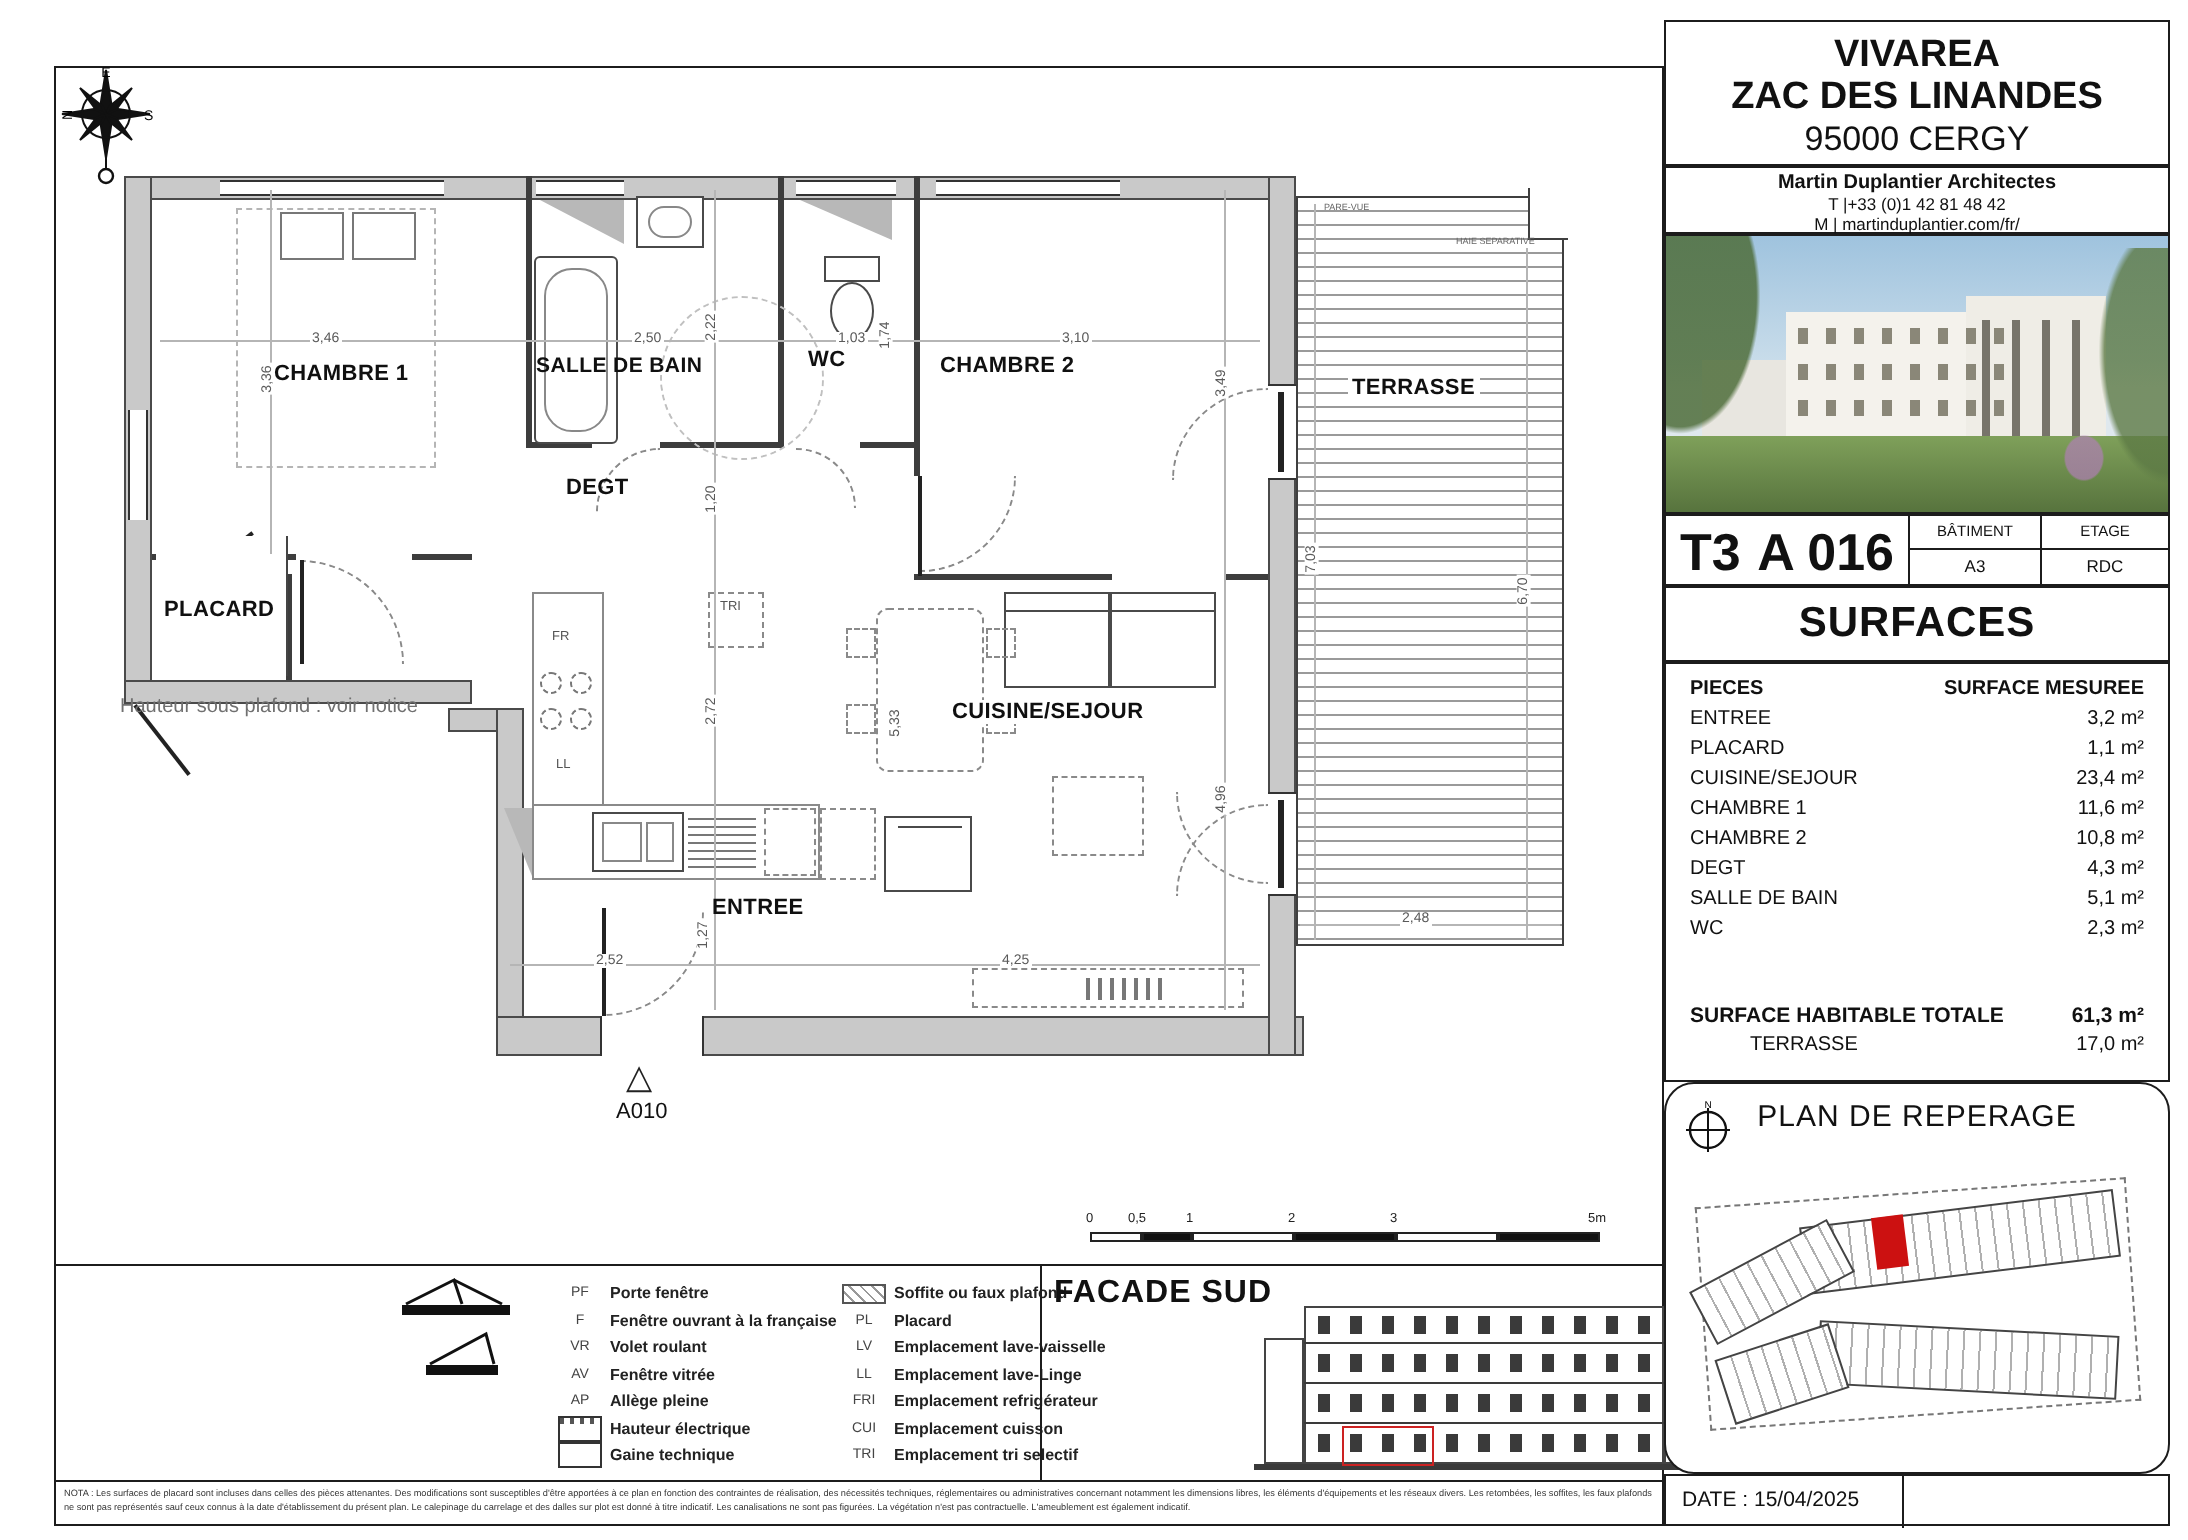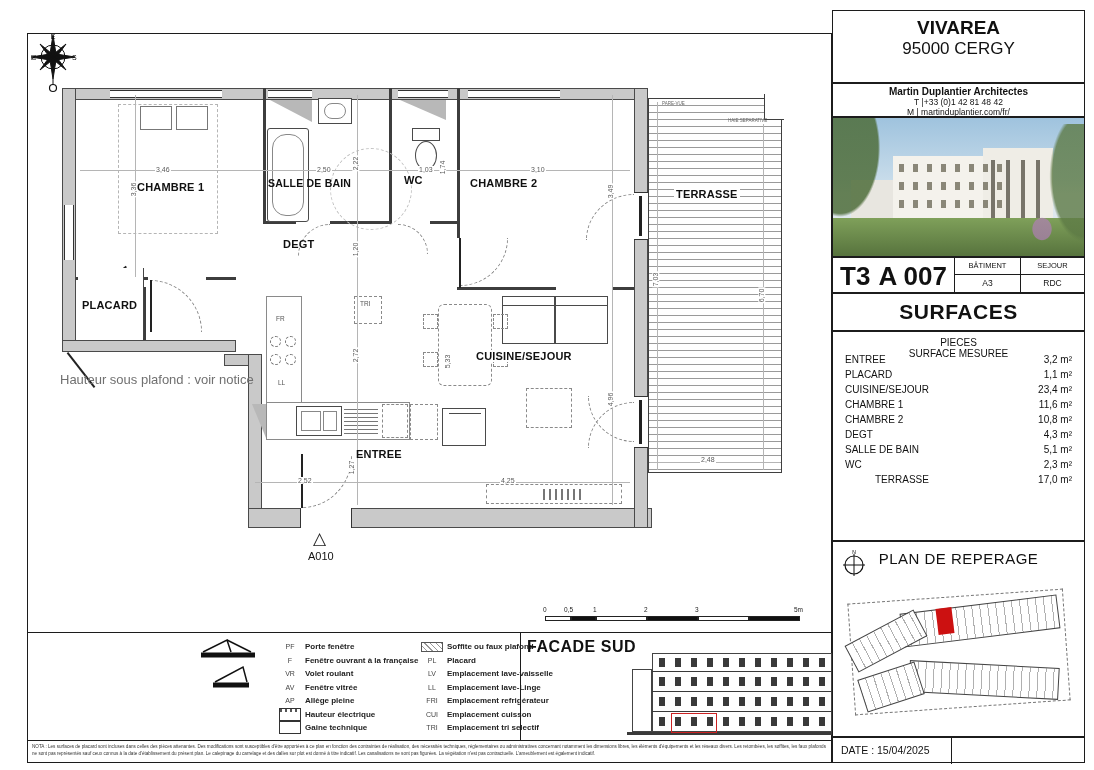--- a/index.html
+++ b/index.html
@@ -214,21 +214,21 @@
   <span class="room" style="left:137px;top:181px;">CHAMBRE 1</span>
   <span class="room" style="left:268px;top:177px;font-size:10.5px;">SALLE DE BAIN</span>
   <span class="room" style="left:404px;top:174px;">WC</span>
   <span class="room" style="left:470px;top:177px;">CHAMBRE 2</span>
   <span class="room" style="left:674px;top:188px;background:#fff;padding:0 2px;">TERRASSE</span>
   <span class="room" style="left:283px;top:238px;">DEGT</span>
   <span class="room" style="left:82px;top:299px;">PLACARD</span>
   <span class="room" style="left:476px;top:350px;background:#fff;">CUISINE/SEJOUR</span>
   <span class="room" style="left:356px;top:448px;">ENTREE</span>
 
-  <span class="abs" style="left:60px;top:372px;font-size:13px;color:#707070;">Hauteur sous plafond : voir notice</span>
+  <span class="abs" style="left:60px;top:348px;font-size:10px;color:#707070;">Hauteur sous plafond : voir notice</span>
   <span class="abs" style="left:313px;top:528px;font-size:17px;color:#222;">△</span>
   <span class="abs" style="left:308px;top:550px;font-size:11px;color:#111;">A010</span>
 </div>
 
 <div class="abs" style="left:540px;top:606px;width:270px;height:24px;">
   <span class="scale-num" style="left:3px;top:0;">0</span>
   <span class="scale-num" style="left:24px;top:0;">0,5</span>
   <span class="scale-num" style="left:53px;top:0;">1</span>
   <span class="scale-num" style="left:104px;top:0;">2</span>
   <span class="scale-num" style="left:155px;top:0;">3</span>
@@ -333,20 +333,21 @@
     <div class="abs" style="left:44px;top:72px;width:46px;height:20px;border:1.5px solid #cc2222;box-sizing:border-box;"></div>
   </div>
 </div>
 
 <div class="abs" style="left:27px;top:740px;width:805px;height:23px;border-top:1.5px solid #1c1c1c;box-sizing:border-box;">
   <div style="font-size:4.6px;color:#333;padding:2px 5px;line-height:1.6;">NOTA : Les surfaces de placard sont incluses dans  celles des pièces attenantes. Des modifications sont susceptibles d'être apportées à ce plan en fonction des contraintes de réalisation, des nécessités techniques,  réglementaires ou administratives concernant notamment les dimensions libres, les éléments d'équipements et les réseaux divers. Les retombées, les soffites, les faux plafonds ne sont pas représentés sauf ceux connus à la date d'établissement du présent plan. Le calepinage du carrelage et des dalles sur plot est donné à titre indicatif.  Les canalisations ne sont pas figurées. La végétation n'est pas contractuelle. L'ameublement est également indicatif.</div>
 </div>
 
 <div class="sb-box" style="top:10px;height:73px;text-align:center;">
   <div style="font-size:19px;font-weight:bold;margin-top:7px;line-height:1.1;">VIVAREA</div>
+  <div style="font-size:19px;font-weight:bold;line-height:1.1;">ZAC DES LINANDES</div>
   <div style="font-size:17px;line-height:1.2;">95000 CERGY</div>
 </div>
 
 <div class="sb-box" style="top:83px;height:34px;text-align:center;">
   <div style="font-size:10px;font-weight:bold;margin-top:2px;">Martin Duplantier Architectes</div>
   <div style="font-size:8.5px;line-height:1.2;">T  |+33 (0)1 42 81 48 42</div>
   <div style="font-size:8.5px;line-height:1.2;">M | martinduplantier.com/fr/</div>
 </div>
 
 <div class="sb-box photo" style="top:117px;height:140px;background:linear-gradient(to bottom,#9fc3de 0%,#c8dcea 45%,#dfe8ee 55%);">
@@ -359,34 +360,34 @@
   <div class="abs" style="left:158px;top:42px;width:54px;height:62px;background:repeating-linear-gradient(90deg,#77746a 0 4px,transparent 4px 15px),repeating-linear-gradient(to bottom,transparent 0 12px,#efede6 12px 20px);"></div>
   <div class="abs" style="left:0;top:100px;width:253px;height:40px;background:linear-gradient(to bottom,#7fa05a,#55713c);"></div>
   <div class="abs" style="left:-14px;top:-6px;width:70px;height:120px;background:radial-gradient(ellipse at 30% 30%,#4e6d3a 55%,transparent 58%);opacity:.85;"></div>
   <div class="abs" style="left:210px;top:6px;width:60px;height:130px;background:radial-gradient(ellipse at 70% 40%,#5d7a45 55%,transparent 60%);opacity:.8;"></div>
   <div class="abs" style="left:196px;top:96px;width:26px;height:30px;background:radial-gradient(ellipse,#b07fb5 50%,transparent 55%);opacity:.7;"></div>
 </div>
 
 <div class="sb-box" style="top:257px;height:36px;">
   <div class="abs" style="left:0;top:0;width:122px;height:36px;border-right:1.5px solid #1c1c1c;box-sizing:border-box;display:flex;align-items:center;justify-content:space-between;padding:0 7px;">
     <span style="font-size:26px;font-weight:bold;">T3</span>
-    <span style="font-size:26px;font-weight:bold;white-space:nowrap;">A 007</span>
+    <span style="font-size:26px;font-weight:bold;white-space:nowrap;">A 016</span>
   </div>
   <div class="abs" style="left:122px;top:0;width:66px;height:17px;border-right:1.5px solid #1c1c1c;border-bottom:1.5px solid #1c1c1c;box-sizing:border-box;font-size:7.5px;text-align:center;line-height:16px;">BÂTIMENT</div>
-  <div class="abs" style="left:188px;top:0;width:63px;height:17px;border-bottom:1.5px solid #1c1c1c;box-sizing:border-box;font-size:7.5px;text-align:center;line-height:16px;">SEJOUR</div>
+  <div class="abs" style="left:188px;top:0;width:63px;height:17px;border-bottom:1.5px solid #1c1c1c;box-sizing:border-box;font-size:7.5px;text-align:center;line-height:16px;">ETAGE</div>
   <div class="abs" style="left:122px;top:17px;width:66px;height:19px;border-right:1.5px solid #1c1c1c;box-sizing:border-box;font-size:8.5px;text-align:center;line-height:17px;">A3</div>
   <div class="abs" style="left:188px;top:17px;width:63px;height:19px;font-size:8.5px;text-align:center;line-height:17px;">RDC</div>
 </div>
 
 <div class="sb-box" style="top:293px;height:38px;display:flex;align-items:center;justify-content:center;">
   <span style="font-size:21px;font-weight:bold;letter-spacing:.5px;">SURFACES</span>
 </div>
 
 <div class="sb-box" style="top:331px;height:210px;">
-  <div class="tbl-row" style="font-weight:normal;margin-top:5px;flex-direction:column;">
+  <div class="tbl-row" style="font-weight:bold;margin-top:5px;">
     <span>PIECES</span>
       <span>SURFACE MESUREE</span>
   </div>
   <div class="tbl-row">
       <span>ENTREE</span>
       <span>3,2 m²</span>
     </div>
   <div class="tbl-row">
       <span>PLACARD</span>
       <span>1,1 m²</span>
@@ -408,27 +409,31 @@
       <span>4,3 m²</span>
     </div>
   <div class="tbl-row">
       <span>SALLE DE BAIN</span>
       <span>5,1 m²</span>
     </div>
   <div class="tbl-row">
       <span>WC</span>
       <span>2,3 m²</span>
     </div>
+  <div class="tbl-row" style="font-weight:bold;margin-top:28px;font-size:10.5px;">
+    <span>SURFACE HABITABLE TOTALE</span>
+      <span>61,3 m²</span>
+  </div>
   <div class="tbl-row">
     <span style="padding-left:30px;">TERRASSE</span>
       <span>17,0 m²</span>
   </div>
 </div>
 
-<div class="sb-box" style="top:541px;height:196px;">
+<div class="sb-box" style="top:541px;height:196px;border-radius:15px;">
   <div class="abs" style="left:10px;top:6px;width:22px;height:28px;">
     <svg width="22" height="28" viewBox="0 0 22 28">
       <text x="11" y="6" font-size="5" text-anchor="middle" font-family="Liberation Sans">N</text>
       <circle cx="11" cy="17" r="9" fill="none" stroke="#111" stroke-width="1.2"></circle>
       <line x1="11" y1="6" x2="11" y2="28" stroke="#111" stroke-width="1"></line>
       <line x1="0" y1="17" x2="22" y2="17" stroke="#111" stroke-width="1"></line>
     </svg>
   </div>
   <div style="text-align:center;font-size:15px;margin-top:8px;letter-spacing:.5px;">PLAN DE REPERAGE</div>
 

